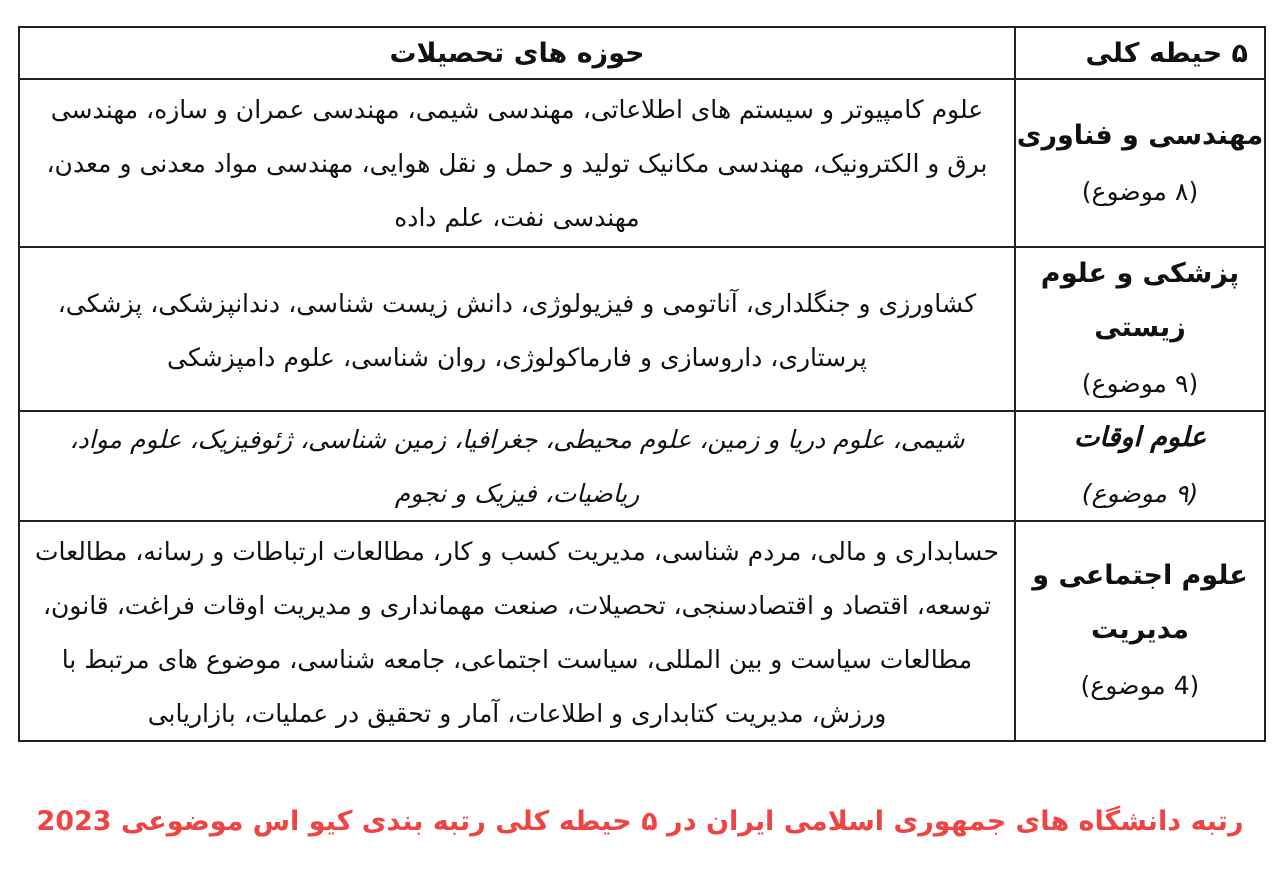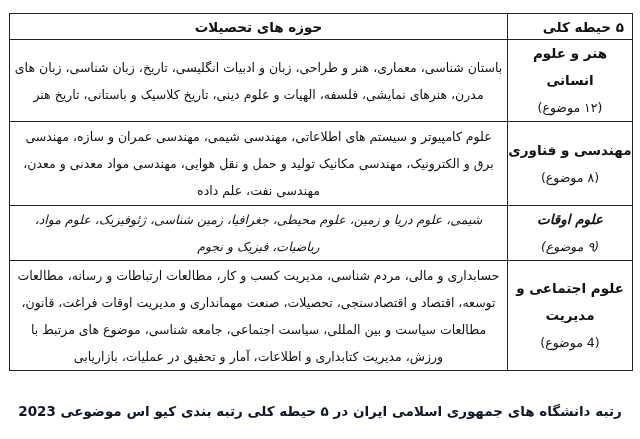--- a/index.html
+++ b/index.html
@@ -73,48 +73,48 @@
   tr.r5 td { height: 109px; }
   .caption {
     position: absolute;
     left: 0;
     top: 403px;
     width: 640px;
     text-align: center;
     direction: rtl;
     font-weight: bold;
     font-size: 13.5px;
-    color: #0f172a;
+    color: #ef4444;
   }
 </style>
 </head>
 <body>
 
 <div class="table-wrap">
   <table>
     <thead>
       <tr>
         <th class="col-cat">۵ حیطه کلی</th>
         <th class="col-fields">حوزه های تحصیلات</th>
       </tr>
     </thead>
     <tbody>
-      <tr class="r1">
-        <td class="cat">
-          <span class="cat-name">هنر و علوم انسانی</span>
-          <span class="cat-count">(۱۲ موضوع)</span>
-        </td>
-        <td class="fields">باستان شناسی، معماری، هنر و طراحی، زبان و ادبیات انگلیسی، تاریخ، زبان شناسی، زبان های مدرن، هنرهای نمایشی، فلسفه، الهیات و علوم دینی، تاریخ کلاسیک و باستانی، تاریخ هنر</td>
-      </tr>
       <tr class="r2">
         <td class="cat">
           <span class="cat-name">مهندسی و فناوری</span>
           <span class="cat-count">(۸ موضوع)</span>
         </td>
         <td class="fields">علوم کامپیوتر و سیستم های اطلاعاتی، مهندسی شیمی، مهندسی عمران و سازه، مهندسی برق و الکترونیک، مهندسی مکانیک تولید و حمل و نقل هوایی، مهندسی مواد معدنی و معدن، مهندسی نفت، علم داده</td>
+      </tr>
+      <tr class="r3">
+        <td class="cat">
+          <span class="cat-name">پزشکی و علوم زیستی</span>
+          <span class="cat-count">(۹ موضوع)</span>
+        </td>
+        <td class="fields">کشاورزی و جنگلداری، آناتومی و فیزیولوژی، دانش زیست شناسی، دندانپزشکی، پزشکی، پرستاری، داروسازی و فارماکولوژی، روان شناسی، علوم دامپزشکی</td>
       </tr>
       <tr class="r4">
         <td class="cat">
           <span class="cat-name">علوم اوقات</span>
           <span class="cat-count">(۹ موضوع)</span>
         </td>
         <td class="fields">شیمی، علوم دریا و زمین، علوم محیطی، جغرافیا، زمین شناسی، ژئوفیزیک، علوم مواد، ریاضیات، فیزیک و نجوم</td>
       </tr>
       <tr class="r5">
         <td class="cat">

